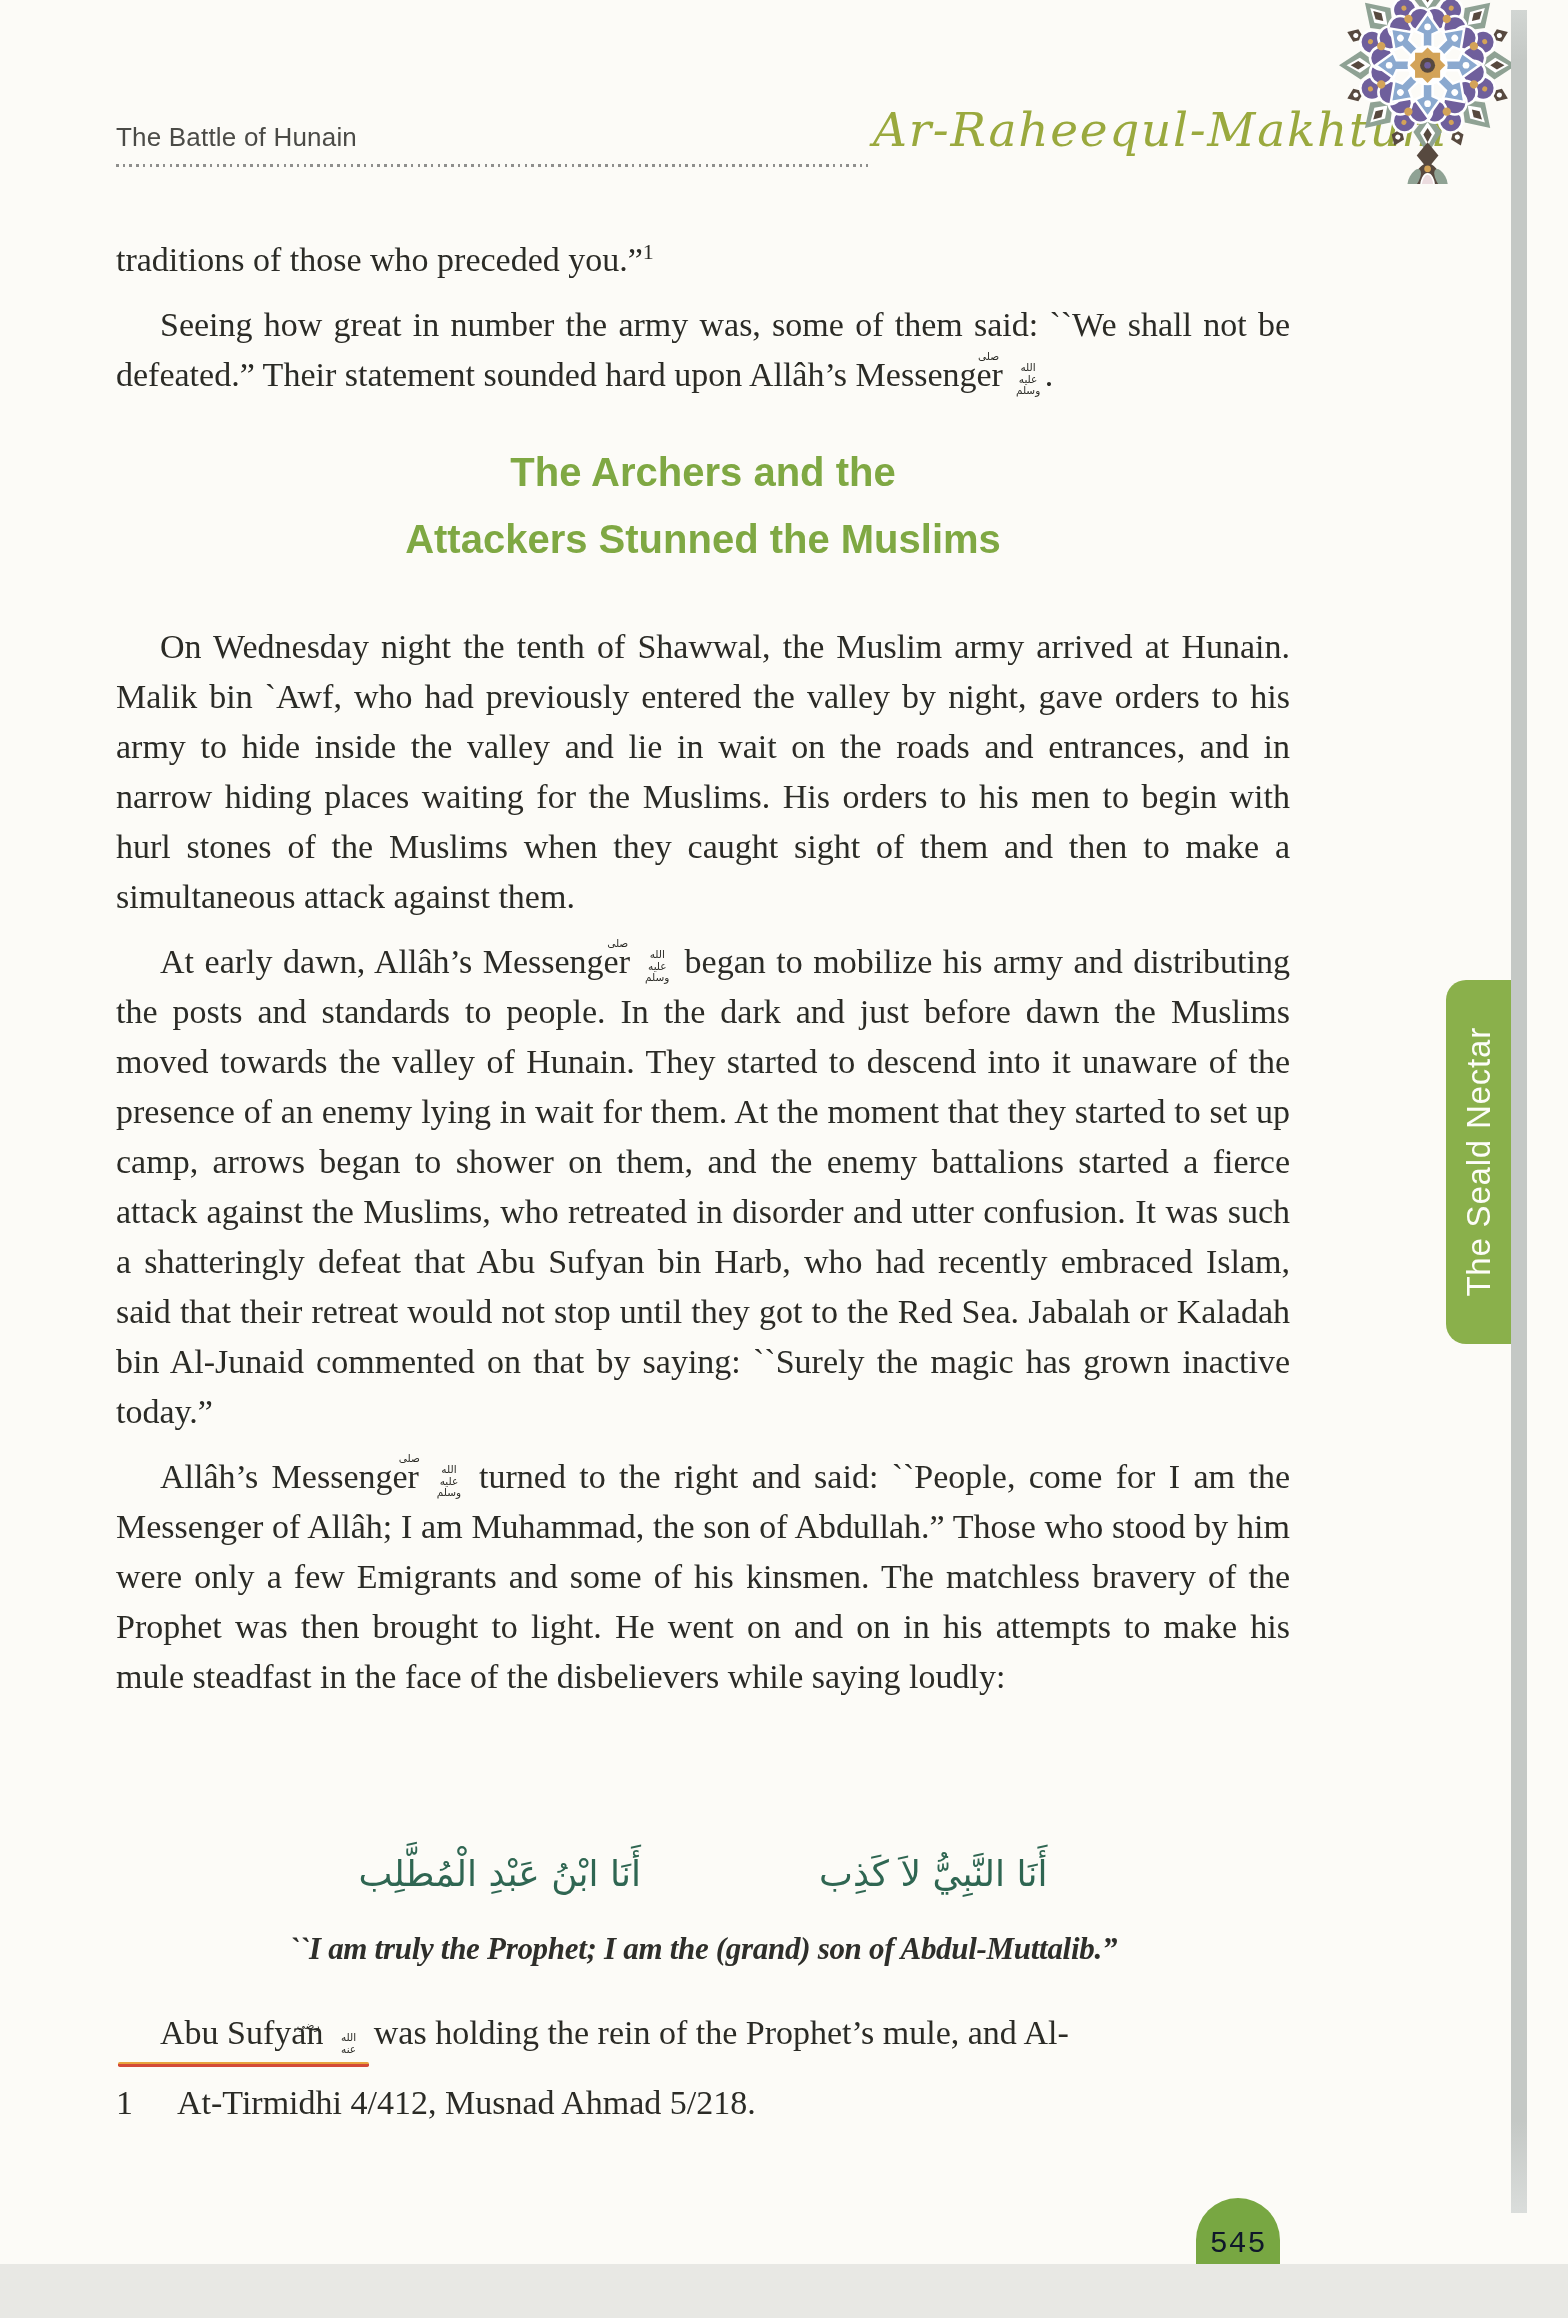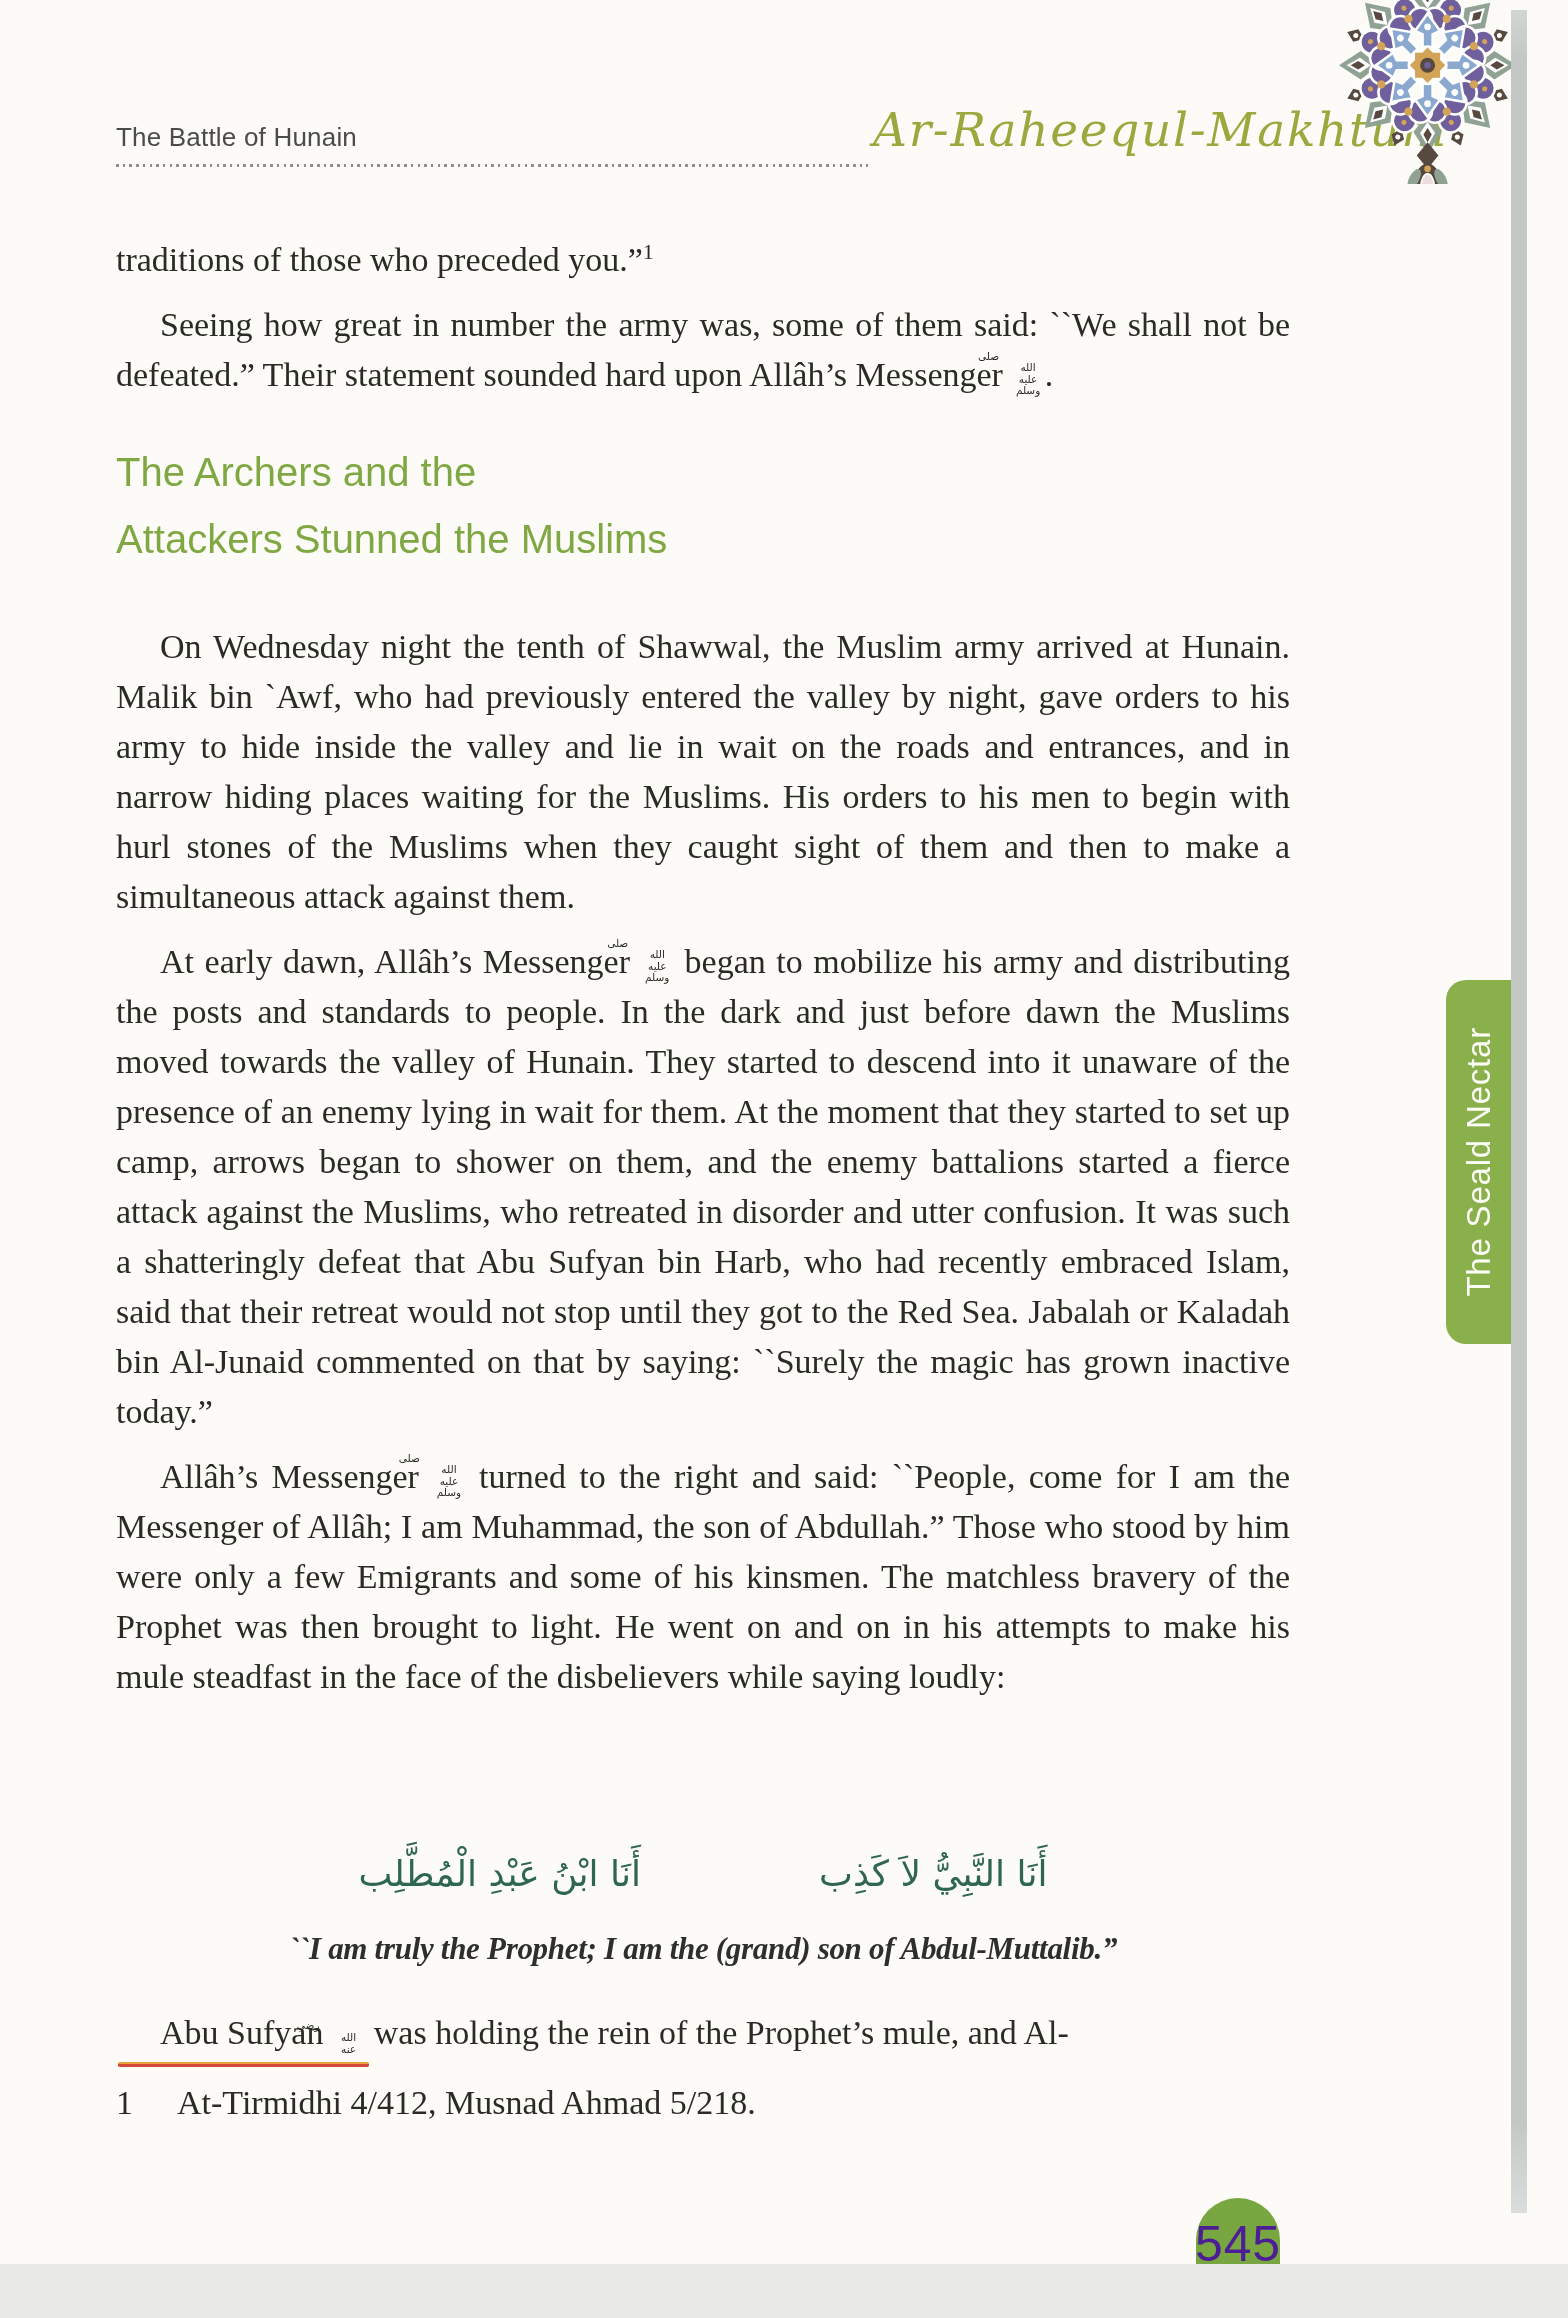--- a/index.html
+++ b/index.html
@@ -41,22 +41,22 @@
   .body-p + .body-p{margin-top:15px;}
   .body-p.indent{text-indent:44px;}
   sup{font-size:22px;vertical-align:super;line-height:0;}
   .honorific{
     display:inline-block;width:30px;font-size:10.5px;line-height:1.1;
     vertical-align:-8.4px;text-align:center;direction:rtl;
     font-family:"DejaVu Sans",sans-serif;color:#2b2b26;margin:0 1.7px;
   }
   
   .section-heading{
-    margin:39px 0 0 0;font-family:"Liberation Sans",sans-serif;font-weight:400;
-    font-size:40px;line-height:67px;color:var(--accent_green);text-align:left;
+    margin:39px 0 0 0;font-family:"Liberation Sans",sans-serif;font-weight:700;
+    font-size:40px;line-height:67px;color:var(--accent_green);text-align:center;
   }
   .hl{display:block;}
   
   .verse-row{
     display:flex;justify-content:center;gap:178px;direction:rtl;
     font-family:"DejaVu Sans",sans-serif;font-size:36px;line-height:1.7;
     color:var(--arabic_green);text-align:center;
   }
   .verse-translation{
     margin-top:20px;text-align:center;
@@ -84,21 +84,21 @@
     font-family:"Liberation Sans",sans-serif;font-size:33px;color:#fdfdf8;
     letter-spacing:0.8px;white-space:nowrap;
   }
   
   .page-badge{
     position:absolute;left:1196px;top:2198px;width:84px;height:92px;
     background:var(--badge_green);border-radius:42px 42px 6.7px 6.7px;
     display:flex;align-items:center;justify-content:center;
   }
   .page-badge-num{
-    font-family:Liberation Sans, sans-serif;font-size:50px;color:#4c1d95;letter-spacing:0.8px;
+    font-family:Liberation Mono, monospace;font-size:30px;color:#0f172a;letter-spacing:0.8px;
   }
   .badge-underline{
     position:absolute;left:1200px;top:2297px;width:75px;height:11px;
     background:#bdd283;border-radius:1.7px;
   }
 </style>
 </head>
 <body>
 
 <div class="page">

